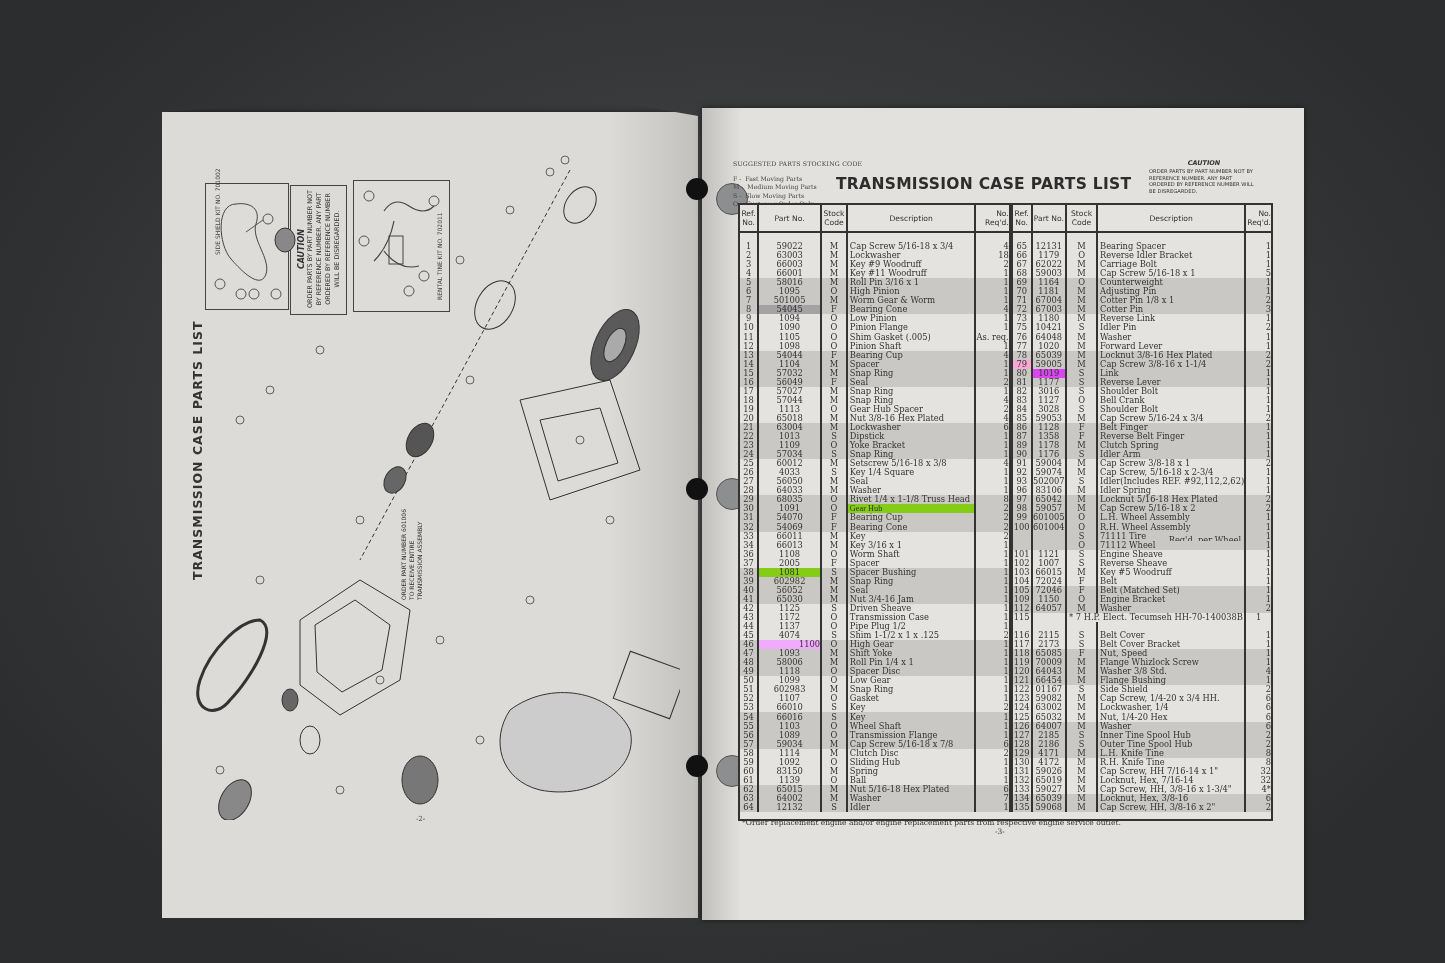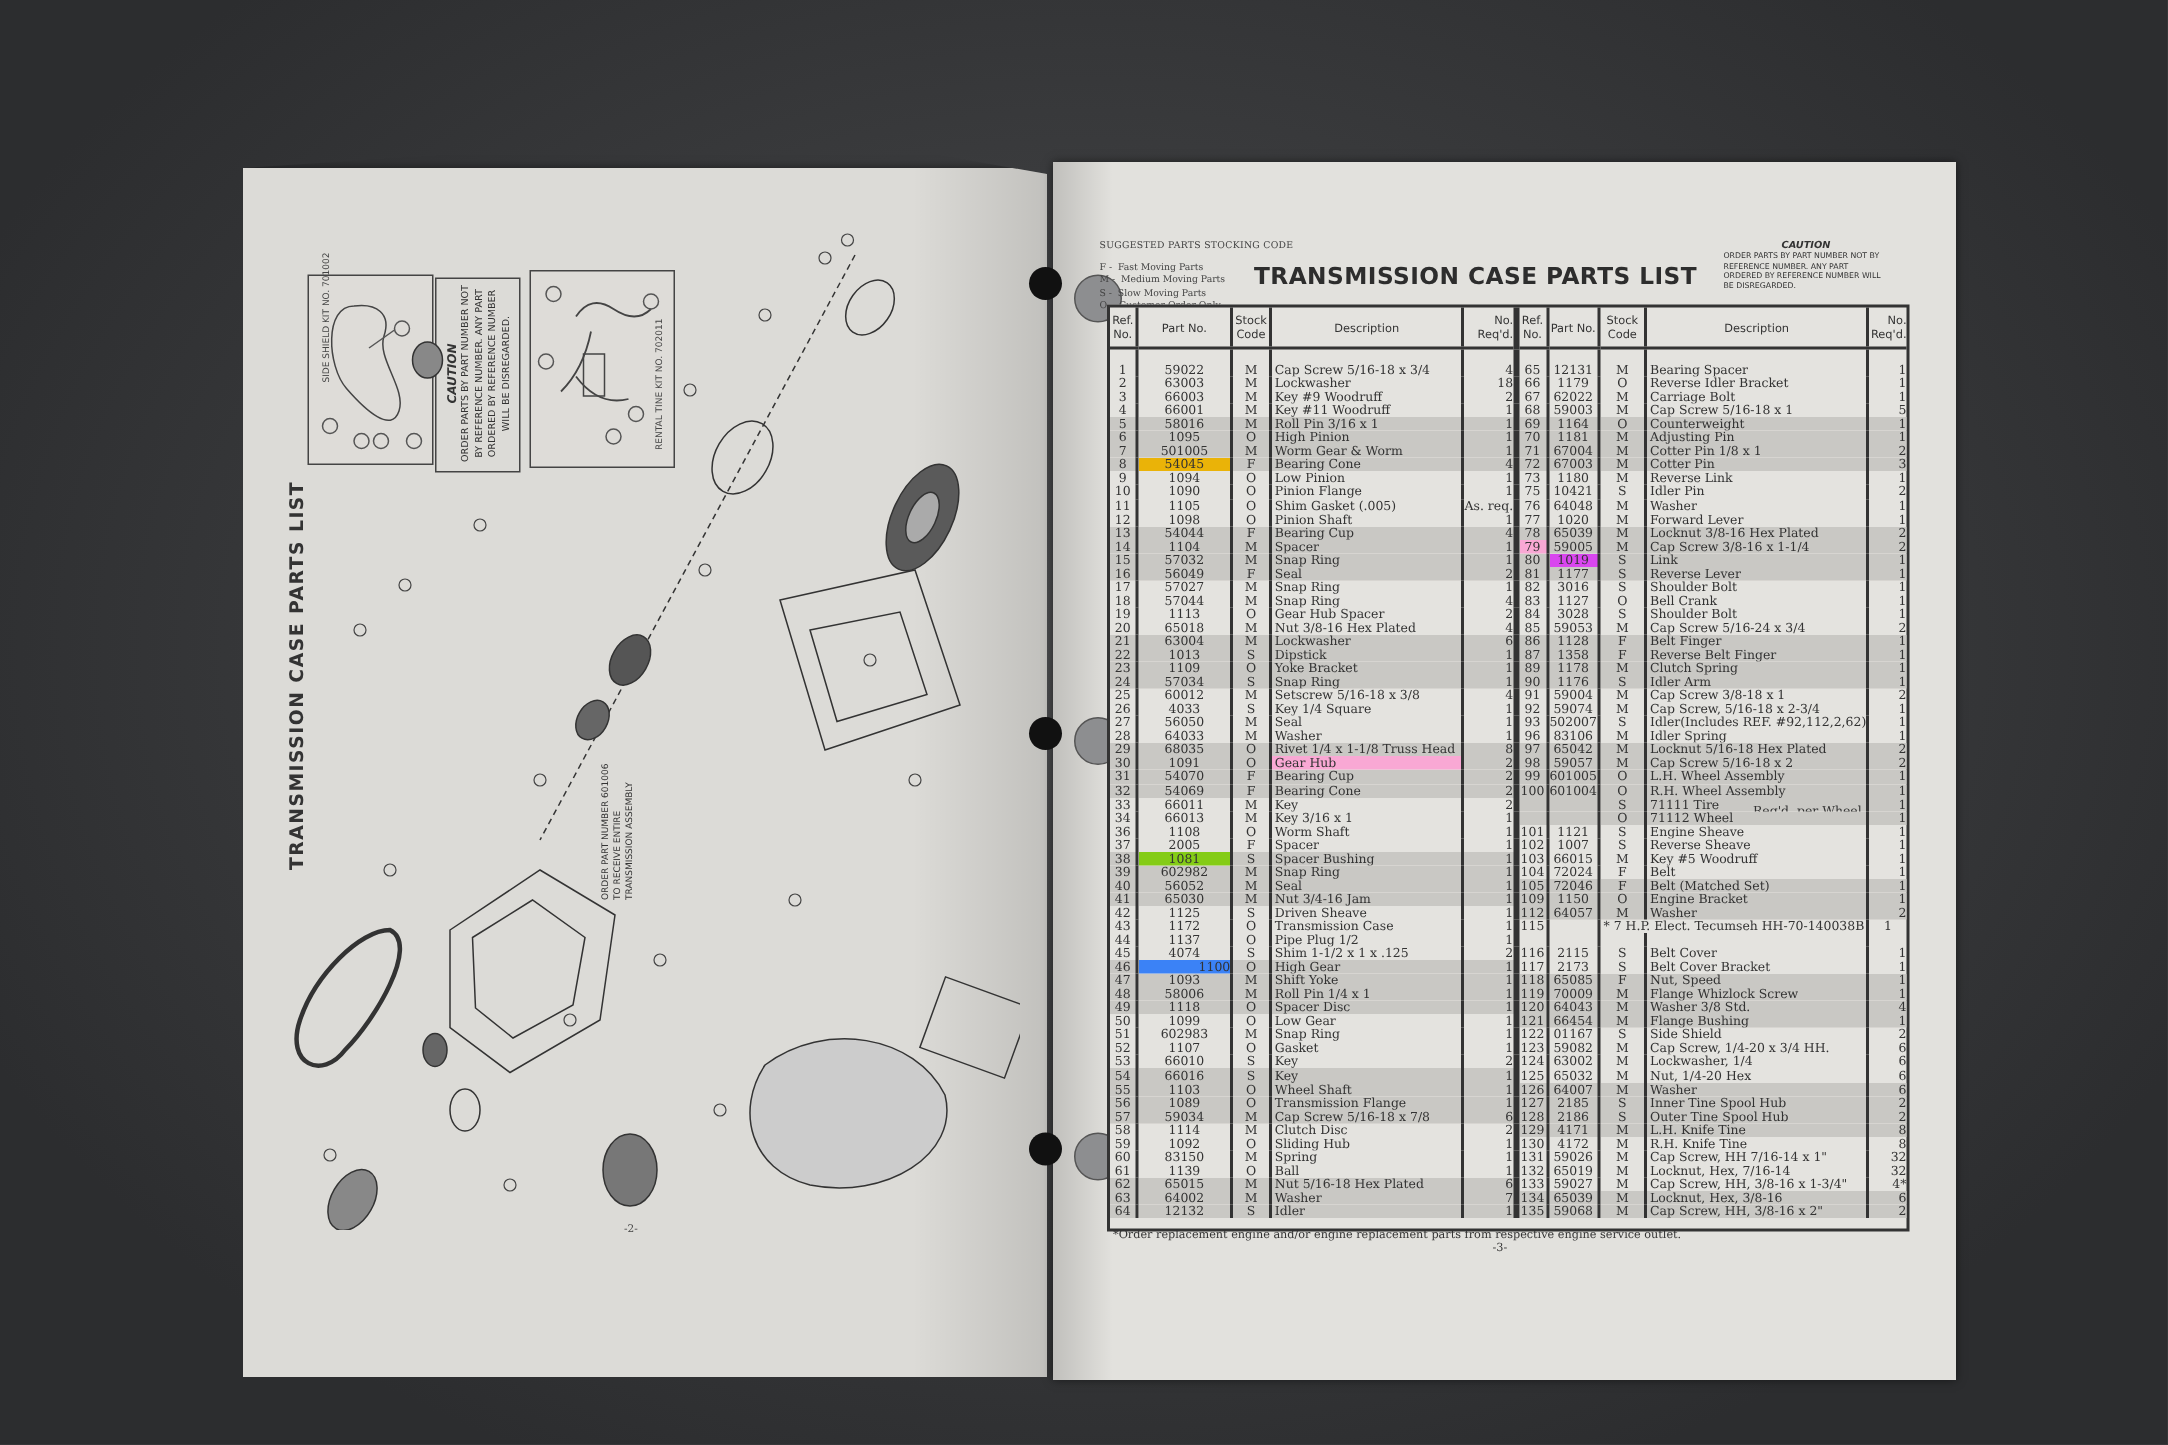--- a/index.html
+++ b/index.html
@@ -277,21 +277,21 @@
           <td class="vl" style="background: rgb(201, 200, 196);">Worm Gear &amp; Worm</td>
           <td class="vl c" style="text-align: right; background: rgb(201, 200, 196);">1</td>
           <td class="vb c" style="background: rgb(201, 200, 196);">71</td>
           <td class="vl c" style="background: rgb(201, 200, 196);">67004</td>
           <td class="vl c" style="background: rgb(201, 200, 196);">M</td>
           <td class="vl" style="background: rgb(201, 200, 196);">Cotter Pin 1/8 x 1</td>
           <td class="vl c" style="text-align: right; background: rgb(201, 200, 196);">2</td>
         </tr>
         <tr>
           <td class=" c" style="background: rgb(201, 200, 196);">8</td>
-          <td class="vl c" style="background: #eab308;">54045</td>
+          <td class="vl c" style="background: #a3a3a3;">54045</td>
           <td class="vl c" style="background: rgb(201, 200, 196);">F</td>
           <td class="vl" style="background: rgb(201, 200, 196);">Bearing Cone</td>
           <td class="vl c" style="text-align: right; background: rgb(201, 200, 196);">4</td>
           <td class="vb c" style="background: rgb(201, 200, 196);">72</td>
           <td class="vl c" style="background: rgb(201, 200, 196);">67003</td>
           <td class="vl c" style="background: rgb(201, 200, 196);">M</td>
           <td class="vl" style="background: rgb(201, 200, 196);">Cotter Pin</td>
           <td class="vl c" style="text-align: right; background: rgb(201, 200, 196);">3</td>
         </tr>
         <tr>
@@ -543,21 +543,21 @@
           <td class="vb c" style="background: rgb(201, 200, 196);">97</td>
           <td class="vl c" style="background: rgb(201, 200, 196);">65042</td>
           <td class="vl c" style="background: rgb(201, 200, 196);">M</td>
           <td class="vl" style="background: rgb(201, 200, 196);">Locknut 5/16-18 Hex Plated</td>
           <td class="vl c" style="text-align: right; background: rgb(201, 200, 196);">2</td>
         </tr>
         <tr>
           <td class=" c" style="background: rgb(201, 200, 196);">30</td>
           <td class="vl c" style="background: rgb(201, 200, 196);">1091</td>
           <td class="vl c" style="background: rgb(201, 200, 196);">O</td>
-          <td class="vl" style="background: #f9a8d4;">Gear Hub</td>
+          <td class="vl" style="background: #84cc16; font-family: Liberation Serif, serif;">Gear Hub</td>
           <td class="vl c" style="text-align: right; background: rgb(201, 200, 196);">2</td>
           <td class="vb c" style="background: rgb(201, 200, 196);">98</td>
           <td class="vl c" style="background: rgb(201, 200, 196);">59057</td>
           <td class="vl c" style="background: rgb(201, 200, 196);">M</td>
           <td class="vl" style="background: rgb(201, 200, 196);">Cap Screw 5/16-18 x 2</td>
           <td class="vl c" style="text-align: right; background: rgb(201, 200, 196);">2</td>
         </tr>
         <tr>
           <td class=" c" style="background: rgb(201, 200, 196);">31</td>
           <td class="vl c" style="background: rgb(201, 200, 196);">54070</td>
@@ -720,21 +720,21 @@
           <td class="vl">Shim 1-1/2 x 1 x .125</td>
           <td class="vl c" style="text-align: right;">2</td>
           <td class="vb c">116</td>
           <td class="vl c">2115</td>
           <td class="vl c">S</td>
           <td class="vl">Belt Cover</td>
           <td class="vl c" style="text-align: right;">1</td>
         </tr>
         <tr>
           <td class=" c" style="background: rgb(201, 200, 196);">46</td>
-          <td class="vl c" style="background: #3b82f6; padding-left: 40px;">1100</td>
+          <td class="vl c" style="background: #f0abfc; padding-left: 40px;">1100</td>
           <td class="vl c" style="background: rgb(201, 200, 196);">O</td>
           <td class="vl" style="background: rgb(201, 200, 196);">High Gear</td>
           <td class="vl c" style="text-align: right; background: rgb(201, 200, 196);">1</td>
           <td class="vb c">117</td>
           <td class="vl c">2173</td>
           <td class="vl c">S</td>
           <td class="vl">Belt Cover Bracket</td>
           <td class="vl c" style="text-align: right;">1</td>
         </tr>
         <tr>

